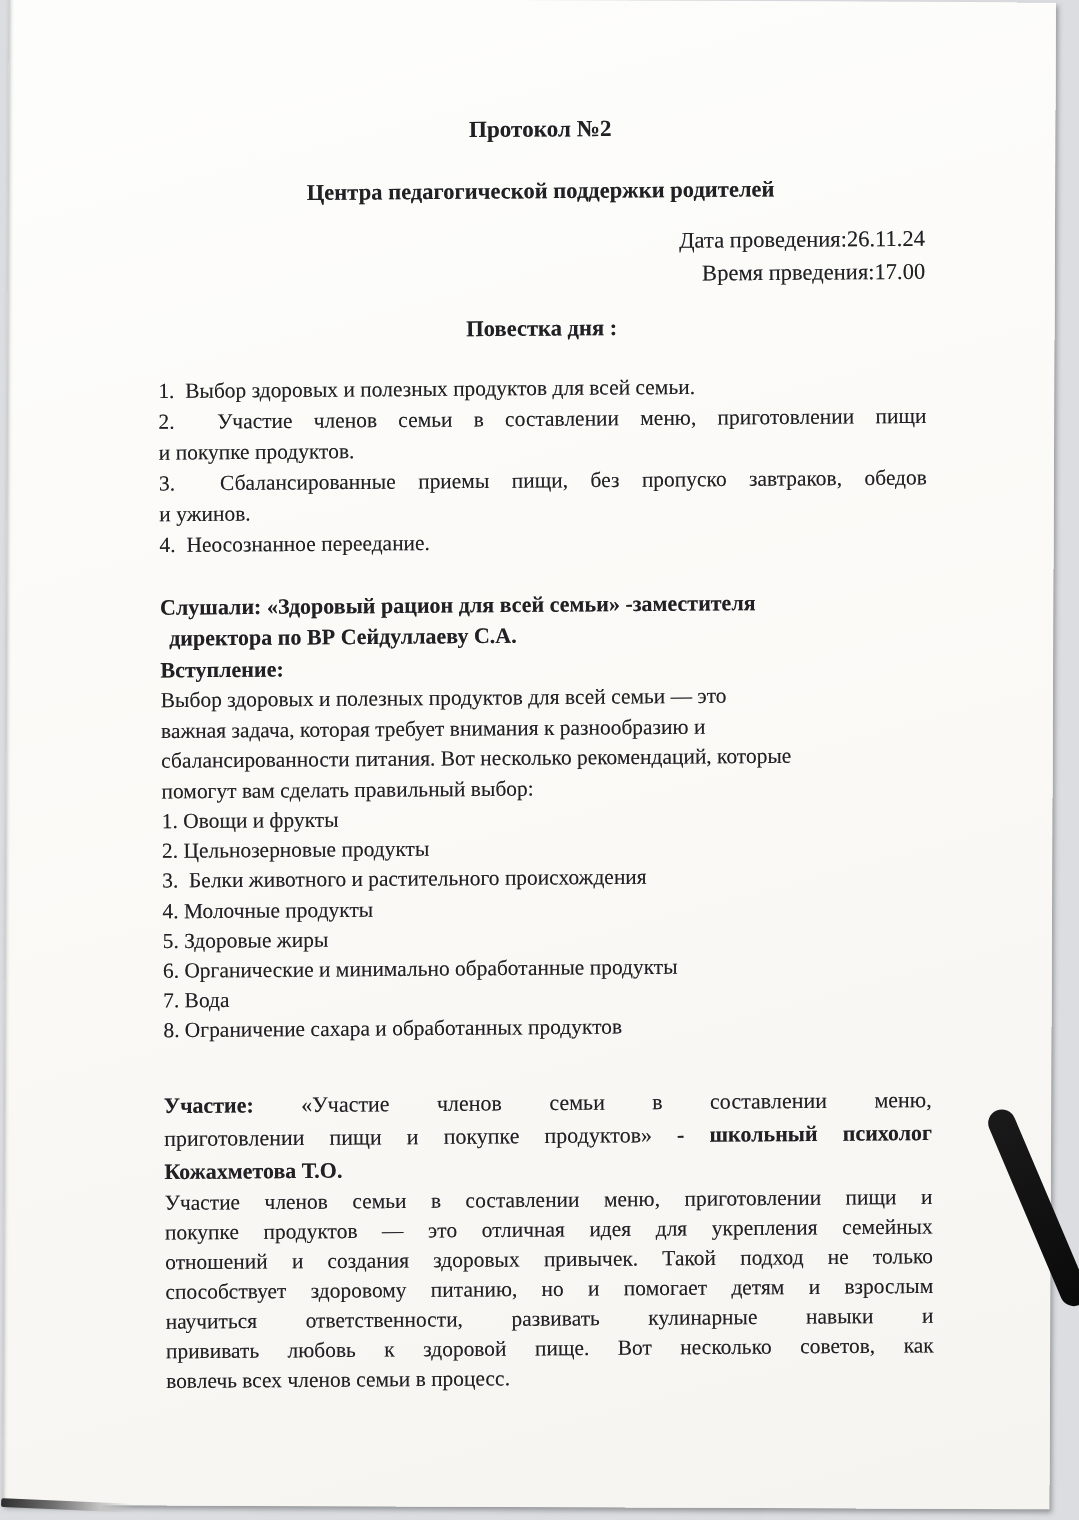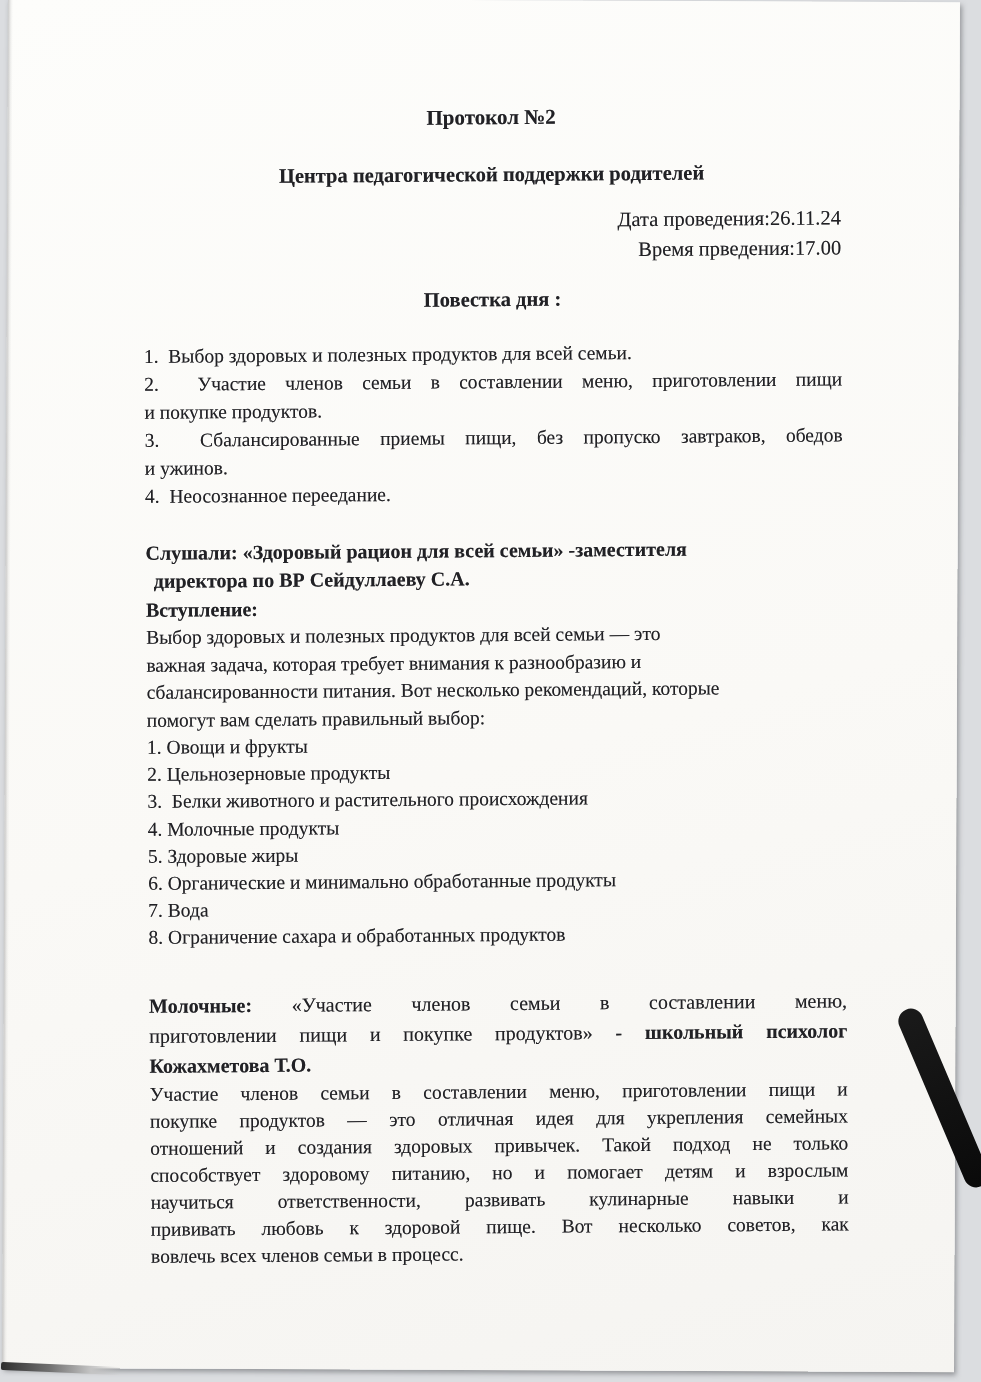--- a/index.html
+++ b/index.html
@@ -168,21 +168,21 @@
         <div class="line">2. Цельнозерновые продукты</div>
         <div class="line">3.  Белки животного и растительного происхождения</div>
         <div class="line">4. Молочные продукты</div>
         <div class="line">5. Здоровые жиры</div>
         <div class="line">6. Органические и минимально обработанные продукты</div>
         <div class="line">7. Вода</div>
         <div class="line">8. Ограничение сахара и обработанных продуктов</div>
       </div>
 
       <div class="s2-heading">
-        <div class="spanline stretch"><span class="bold">Молочные:</span> <span>«Участие членов семьи в составлении меню,</span></div>
+        <div class="spanline stretch"><span class="bold">Участие:</span> <span>«Участие членов семьи в составлении меню,</span></div>
         <div class="spanline stretch"><span>приготовлении пищи и покупке продуктов»</span> <span class="bold">- школьный психолог</span></div>
         <div class="line bold">Кожахметова Т.О.</div>
       </div>
 
       <div class="s2-para">
         <div class="line stretch">Участие членов семьи в составлении меню, приготовлении пищи и</div>
         <div class="line stretch">покупке продуктов — это отличная идея для укрепления семейных</div>
         <div class="line stretch">отношений и создания здоровых привычек. Такой подход не только</div>
         <div class="line stretch">способствует здоровому питанию, но и помогает детям и взрослым</div>
         <div class="line stretch">научиться ответственности, развивать кулинарные навыки и</div>

